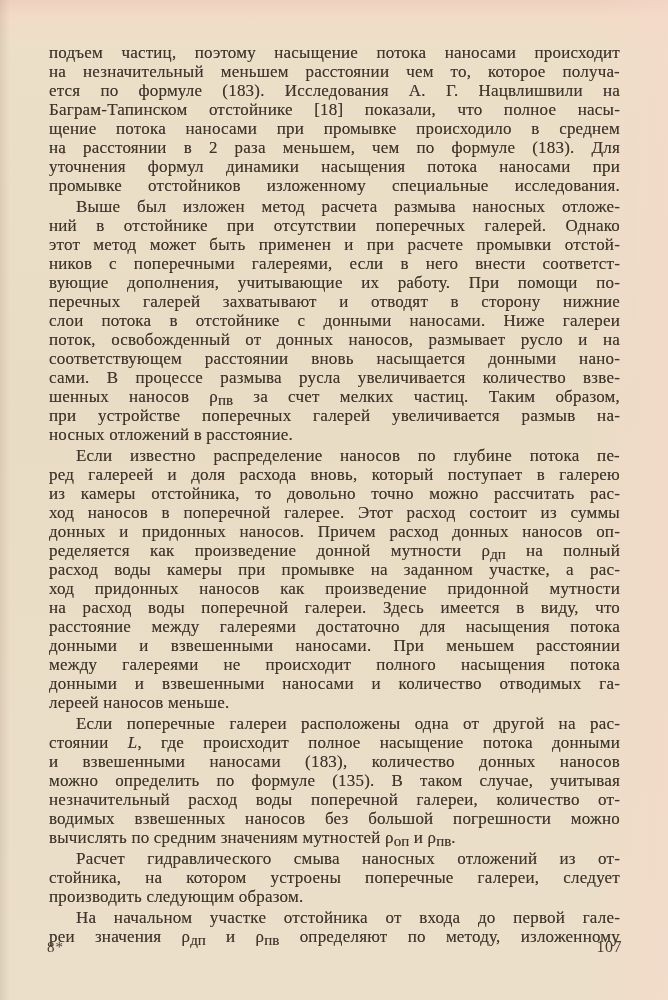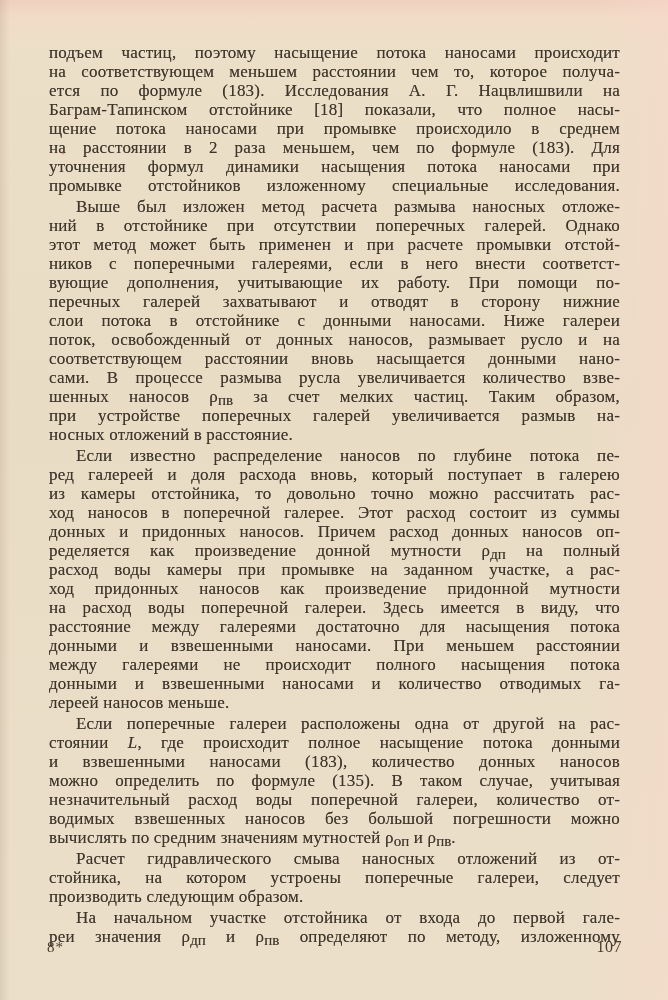--- a/index.html
+++ b/index.html
@@ -55,21 +55,21 @@
   .sig { font-size: 15px; letter-spacing: 1px; }
   .pagenum { font-size: 16px; font-weight: normal; letter-spacing: 0.5px; }
 </style>
 </head>
 <body>
 
 <div class="page">
   <div class="textblock" id="textblock">
       <div class="para">
         <div class="line">подъем частиц, поэтому насыщение потока наносами происходит</div>
-        <div class="line">на соответствующем меньшем расстоянии чем то, которое получа-</div>
+        <div class="line">на незначительный меньшем расстоянии чем то, которое получа-</div>
         <div class="line">ется по формуле (183). Исследования А. Г. Нацвлишвили на</div>
         <div class="line">Баграм-Тапинском отстойнике [18] показали, что полное насы-</div>
         <div class="line">щение потока наносами при промывке происходило в среднем</div>
         <div class="line">на расстоянии в 2 раза меньшем, чем по формуле (183). Для</div>
         <div class="line">уточнения формул динамики насыщения потока наносами при</div>
         <div class="line">промывке отстойников изложенному специальные исследования.</div>
       </div>
       <div class="para indent">
         <div class="line">Выше был изложен метод расчета размыва наносных отложе-</div>
         <div class="line">ний в отстойнике при отсутствии поперечных галерей. Однако</div>

